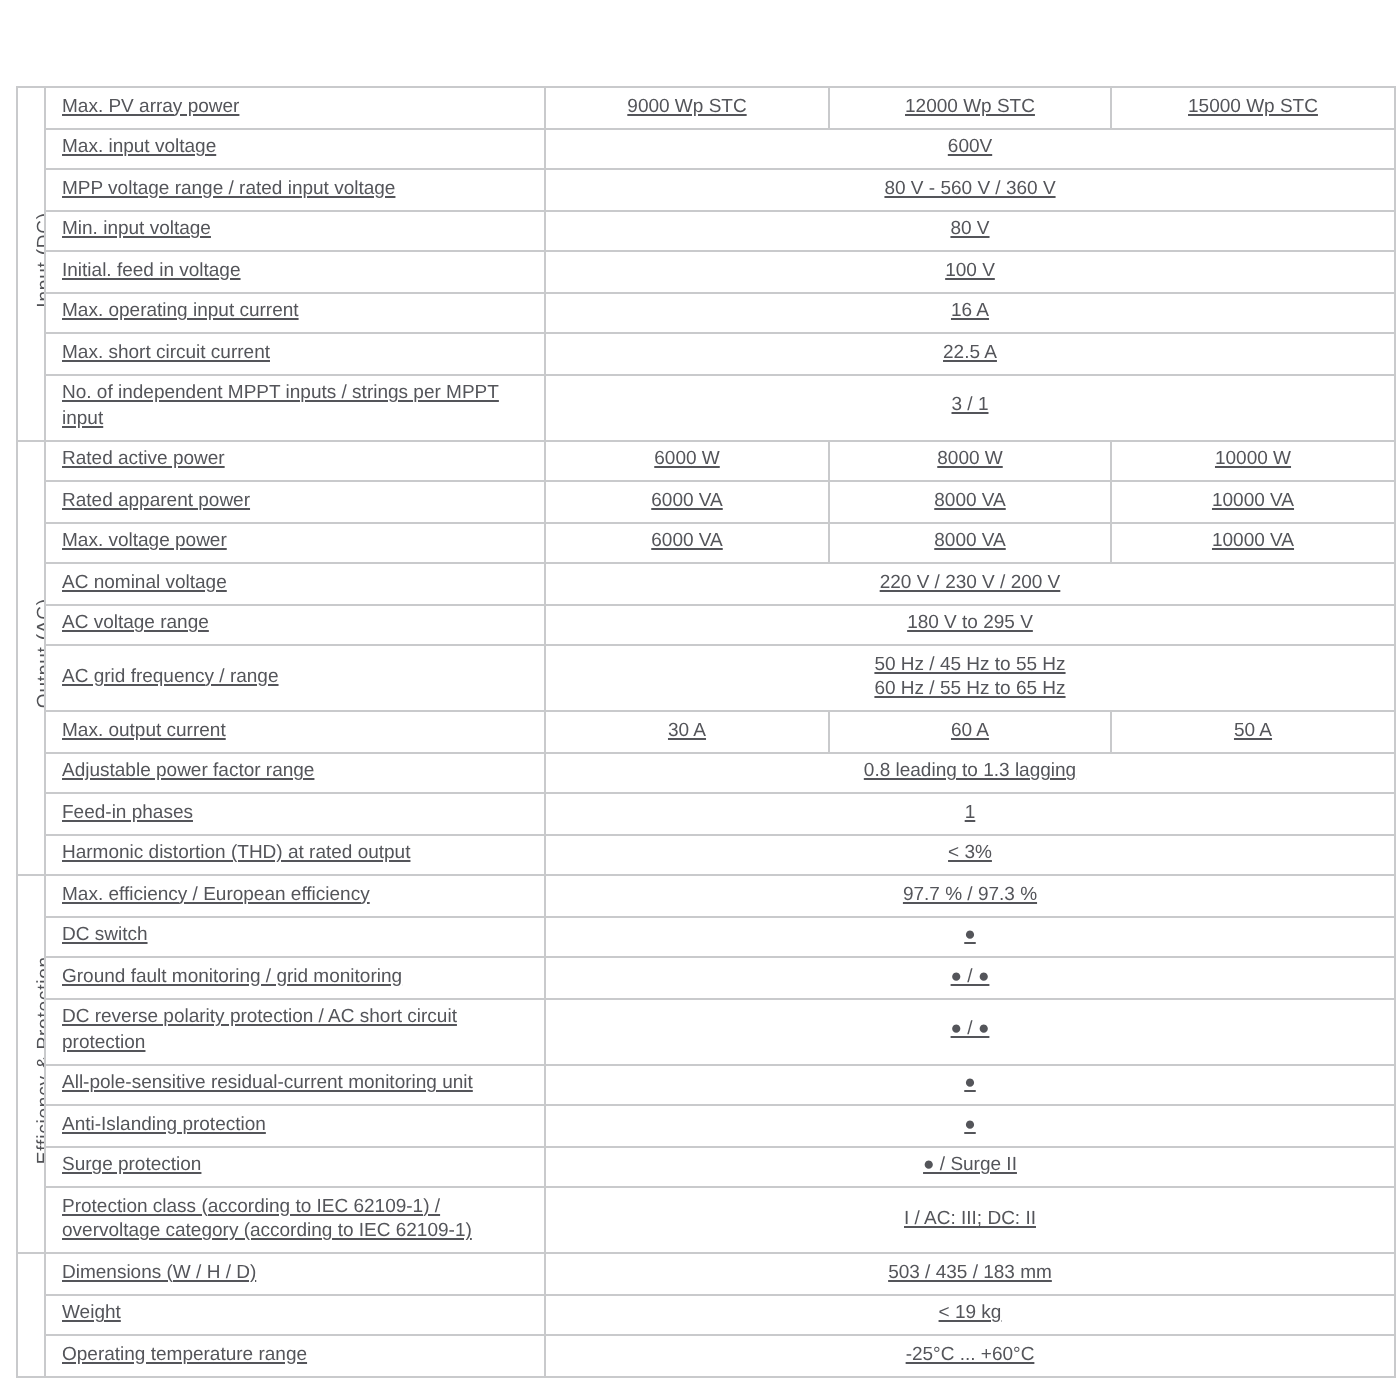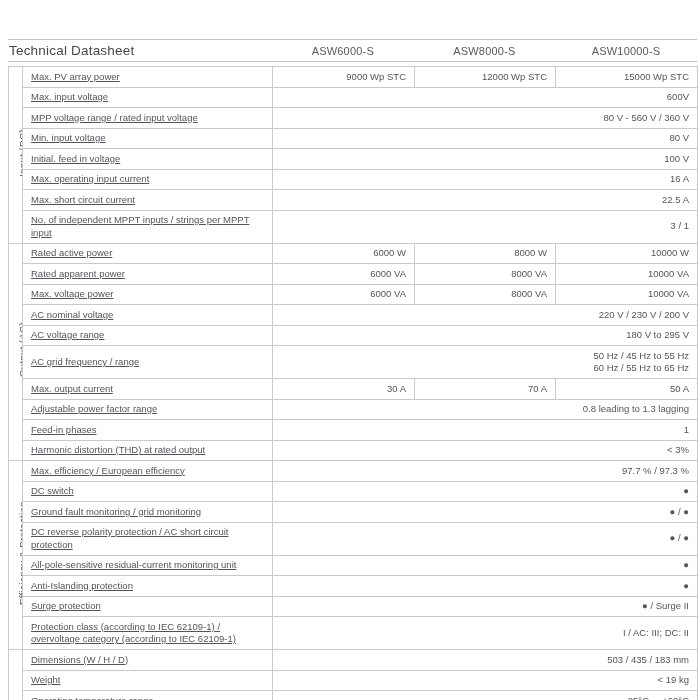--- a/index.html
+++ b/index.html
@@ -30,39 +30,33 @@
     margin: 4px 0 0 8px; width: 689px;
     border-collapse: collapse; table-layout: fixed;
   }
   table.specs td {
     border: 1px solid #c9cacc;
     color: #54555a; font-size: 9.5px; line-height: 12.5px;
     padding: 3.5px 8px; box-sizing: border-box;
     white-space: pre-line; overflow: hidden;
   }
   td.label   { text-align: left; text-decoration: underline; }
-  td.value   { text-align: right; }
+  td.value   { text-align: center; text-decoration: underline; }
   td.gutter  { padding: 0; text-align: center; vertical-align: middle; }
   .vertical {
     display: inline-block;
     writing-mode: vertical-rl; transform: rotate(180deg);
     font-size: 9.5px; color: #515256; letter-spacing: 0.4px; white-space: nowrap;
   }
 </style>
 </head>
 <body>
 
 <div class="page">
 
-  <div class="header">
-    <div class="title">Technical Datasheet</div>
-    <div class="model">ASW6000-S</div>
-    <div class="model">ASW8000-S</div>
-    <div class="model">ASW10000-S</div>
-  </div>
 
   <table class="specs">
     <colgroup>
       <col style="width:14px">
       <col style="width:250px">
       <col style="width:142px">
       <col style="width:141px">
       <col style="width:142px">
     </colgroup>
     <tbody id="table-body">
@@ -129,21 +123,21 @@
           <td class="value" colspan="3">180 V to 295 V</td>
         </tr>
         <tr>
           <td class="label">AC grid frequency / range</td>
           <td class="value" colspan="3">50 Hz / 45 Hz to 55 Hz
 60 Hz / 55 Hz to 65 Hz</td>
         </tr>
         <tr>
           <td class="label">Max. output current</td>
           <td class="value">30 A</td>
-          <td class="value">70 A</td>
+          <td class="value">60 A</td>
           <td class="value">50 A</td>
         </tr>
         <tr>
           <td class="label">Adjustable power factor range</td>
           <td class="value" colspan="3">0.8 leading to 1.3 lagging</td>
         </tr>
         <tr>
           <td class="label">Feed-in phases</td>
           <td class="value" colspan="3">1</td>
         </tr>

